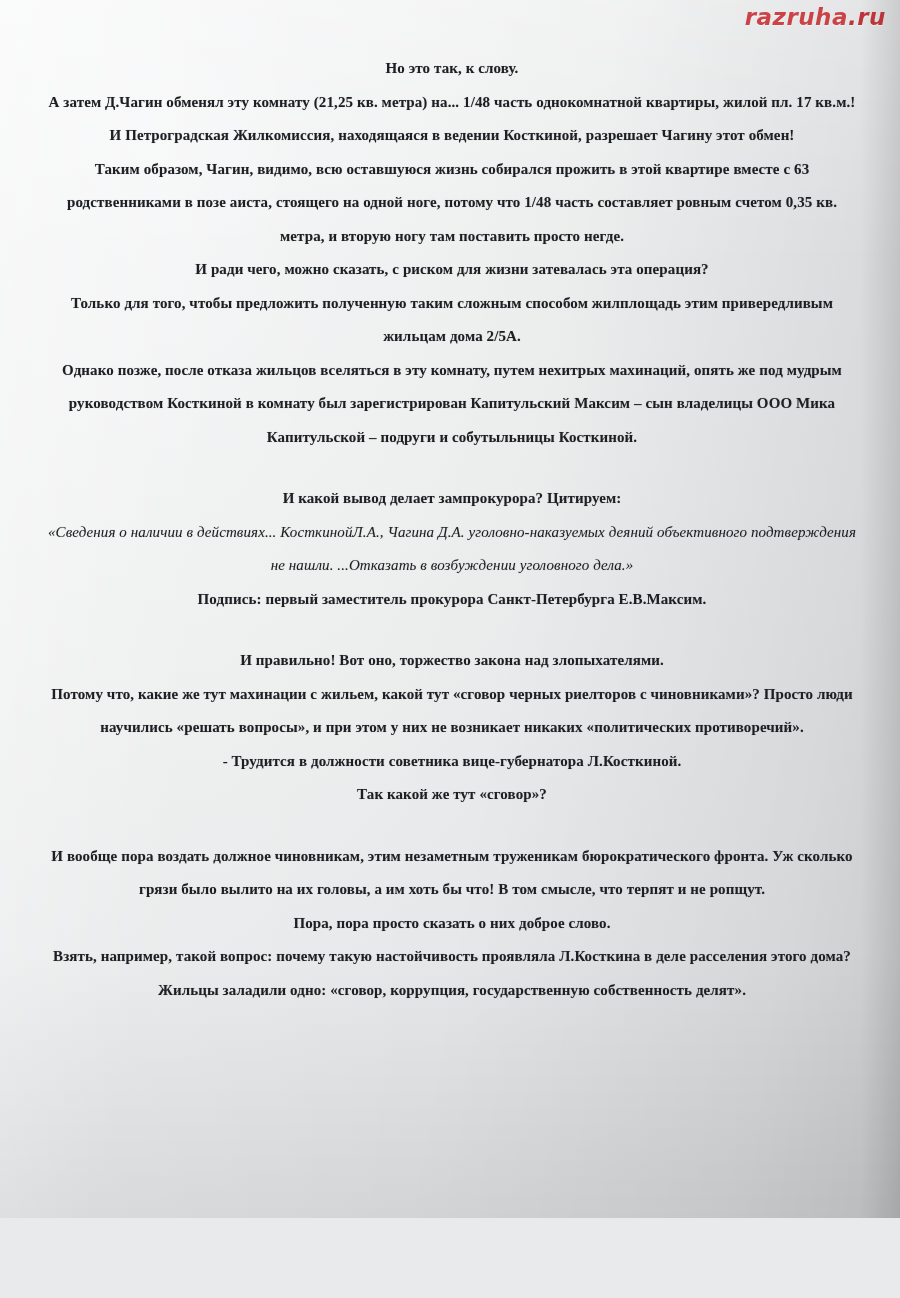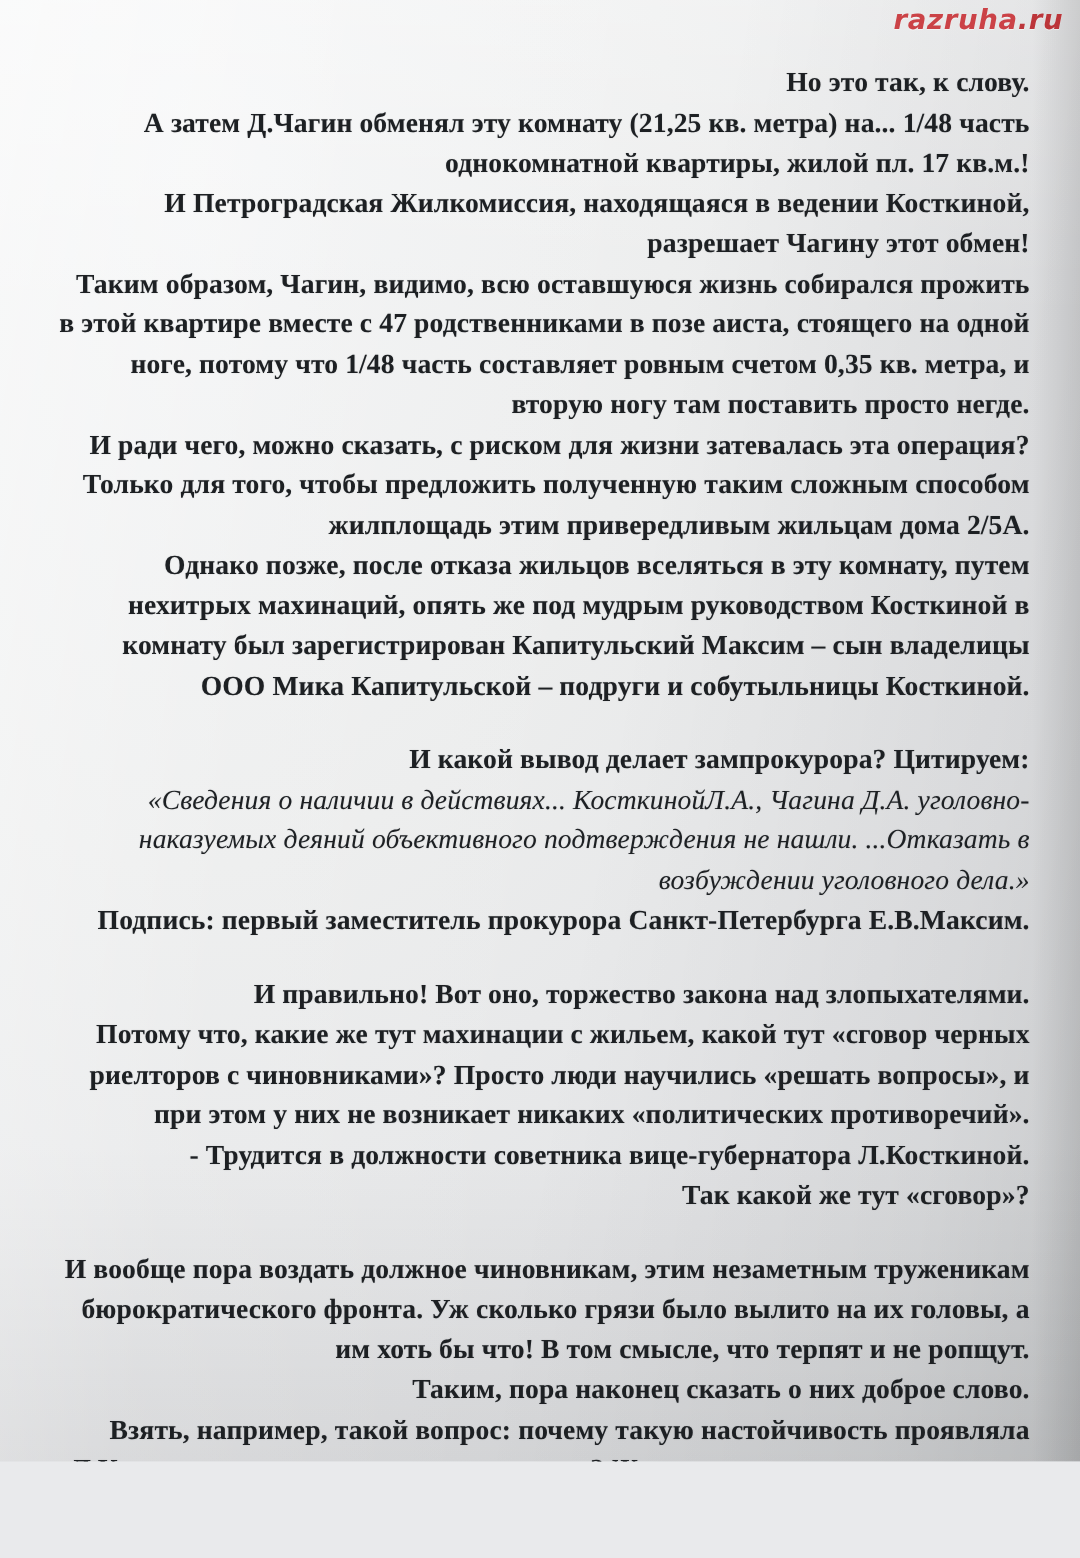--- a/index.html
+++ b/index.html
@@ -64,25 +64,25 @@
   .text-body {
     position: absolute;
     top: 52px;
     left: 46px;
     width: 812px;
     z-index: 3;
   }
 
   p.para {
     margin: 0 0 0 0;
-    font-size: 23px;
+    font-size: 15px;
     line-height: 33.5px;
     color: #1d2023;
     font-weight: bold;
-    text-align: right;
+    text-align: center;
     letter-spacing: 0.1px;
     text-shadow: 0 0 1px rgba(40,45,50,0.25);
   }
   p.quote {
     font-style: italic;
     font-weight: normal;
   }
   .gap-md { height: 28px; }
 </style>
 </head>
@@ -90,38 +90,38 @@
 
 <div class="page">
 
   <div class="watermark"><span>razruha</span><span class="dom">.ru</span></div>
 
   <div class="text-body">
 
     <p class="para">Но это так, к слову.</p>
     <p class="para">А затем Д.Чагин обменял эту комнату (21,25 кв. метра) на... 1/48 часть однокомнатной квартиры, жилой пл. 17 кв.м.!</p>
     <p class="para">И Петроградская Жилкомиссия, находящаяся в ведении Косткиной, разрешает Чагину  этот обмен!</p>
-    <p class="para">Таким образом, Чагин, видимо, всю оставшуюся жизнь собирался прожить в этой квартире вместе с 47 родственниками в позе аиста, стоящего на одной ноге, потому что 1/48 часть составляет ровным счетом 0,35 кв. метра, и вторую ногу там поставить просто негде.</p>
+    <p class="para">Таким образом, Чагин, видимо, всю оставшуюся жизнь собирался прожить в этой квартире вместе с 63 родственниками в позе аиста, стоящего на одной ноге, потому что 1/48 часть составляет ровным счетом 0,35 кв. метра, и вторую ногу там поставить просто негде.</p>
     <p class="para">И ради чего, можно сказать, с риском для жизни затевалась эта операция?</p>
     <p class="para">Только для того, чтобы предложить полученную таким сложным способом жилплощадь этим привередливым жильцам дома 2/5А.</p>
     <p class="para">Однако позже, после отказа жильцов вселяться в эту комнату, путем нехитрых махинаций, опять же под мудрым руководством Косткиной в комнату был зарегистрирован  Капитульский Максим – сын владелицы ООО Мика Капитульской – подруги и собутыльницы Косткиной.</p>
 
     <div class="gap-md"></div>
 
     <p class="para">И какой вывод делает зампрокурора? Цитируем:</p>
     <p class="para quote">«Сведения о наличии в действиях... КосткинойЛ.А., Чагина Д.А. уголовно-наказуемых деяний объективного подтверждения не нашли. ...Отказать в возбуждении уголовного дела.»</p>
     <p class="para"> Подпись: первый заместитель прокурора Санкт-Петербурга Е.В.Максим.</p>
 
     <div class="gap-md"></div>
 
     <p class="para">И правильно! Вот оно, торжество закона над злопыхателями.</p>
     <p class="para">Потому что, какие же тут махинации с жильем, какой тут «сговор черных риелторов с чиновниками»? Просто люди научились «решать вопросы», и при этом у них не возникает никаких «политических противоречий».</p>
     <p class="para">- Трудится в должности советника вице-губернатора Л.Косткиной.</p>
     <p class="para">Так какой же тут «сговор»?</p>
 
     <div class="gap-md"></div>
 
     <p class="para">И вообще пора воздать должное чиновникам, этим незаметным труженикам бюрократического фронта. Уж сколько грязи было вылито на их головы, а им хоть бы что! В том смысле, что терпят и не ропщут.</p>
-    <p class="para">Таким, пора наконец сказать о них доброе слово.</p>
+    <p class="para">Пора, пора просто сказать о них доброе слово.</p>
     <p class="para">Взять, например, такой вопрос: почему такую настойчивость проявляла Л.Косткина в деле расселения этого дома? Жильцы заладили одно: «сговор, коррупция, государственную собственность делят».</p>
 
   </div>
 </div>
 
 </body></html>

